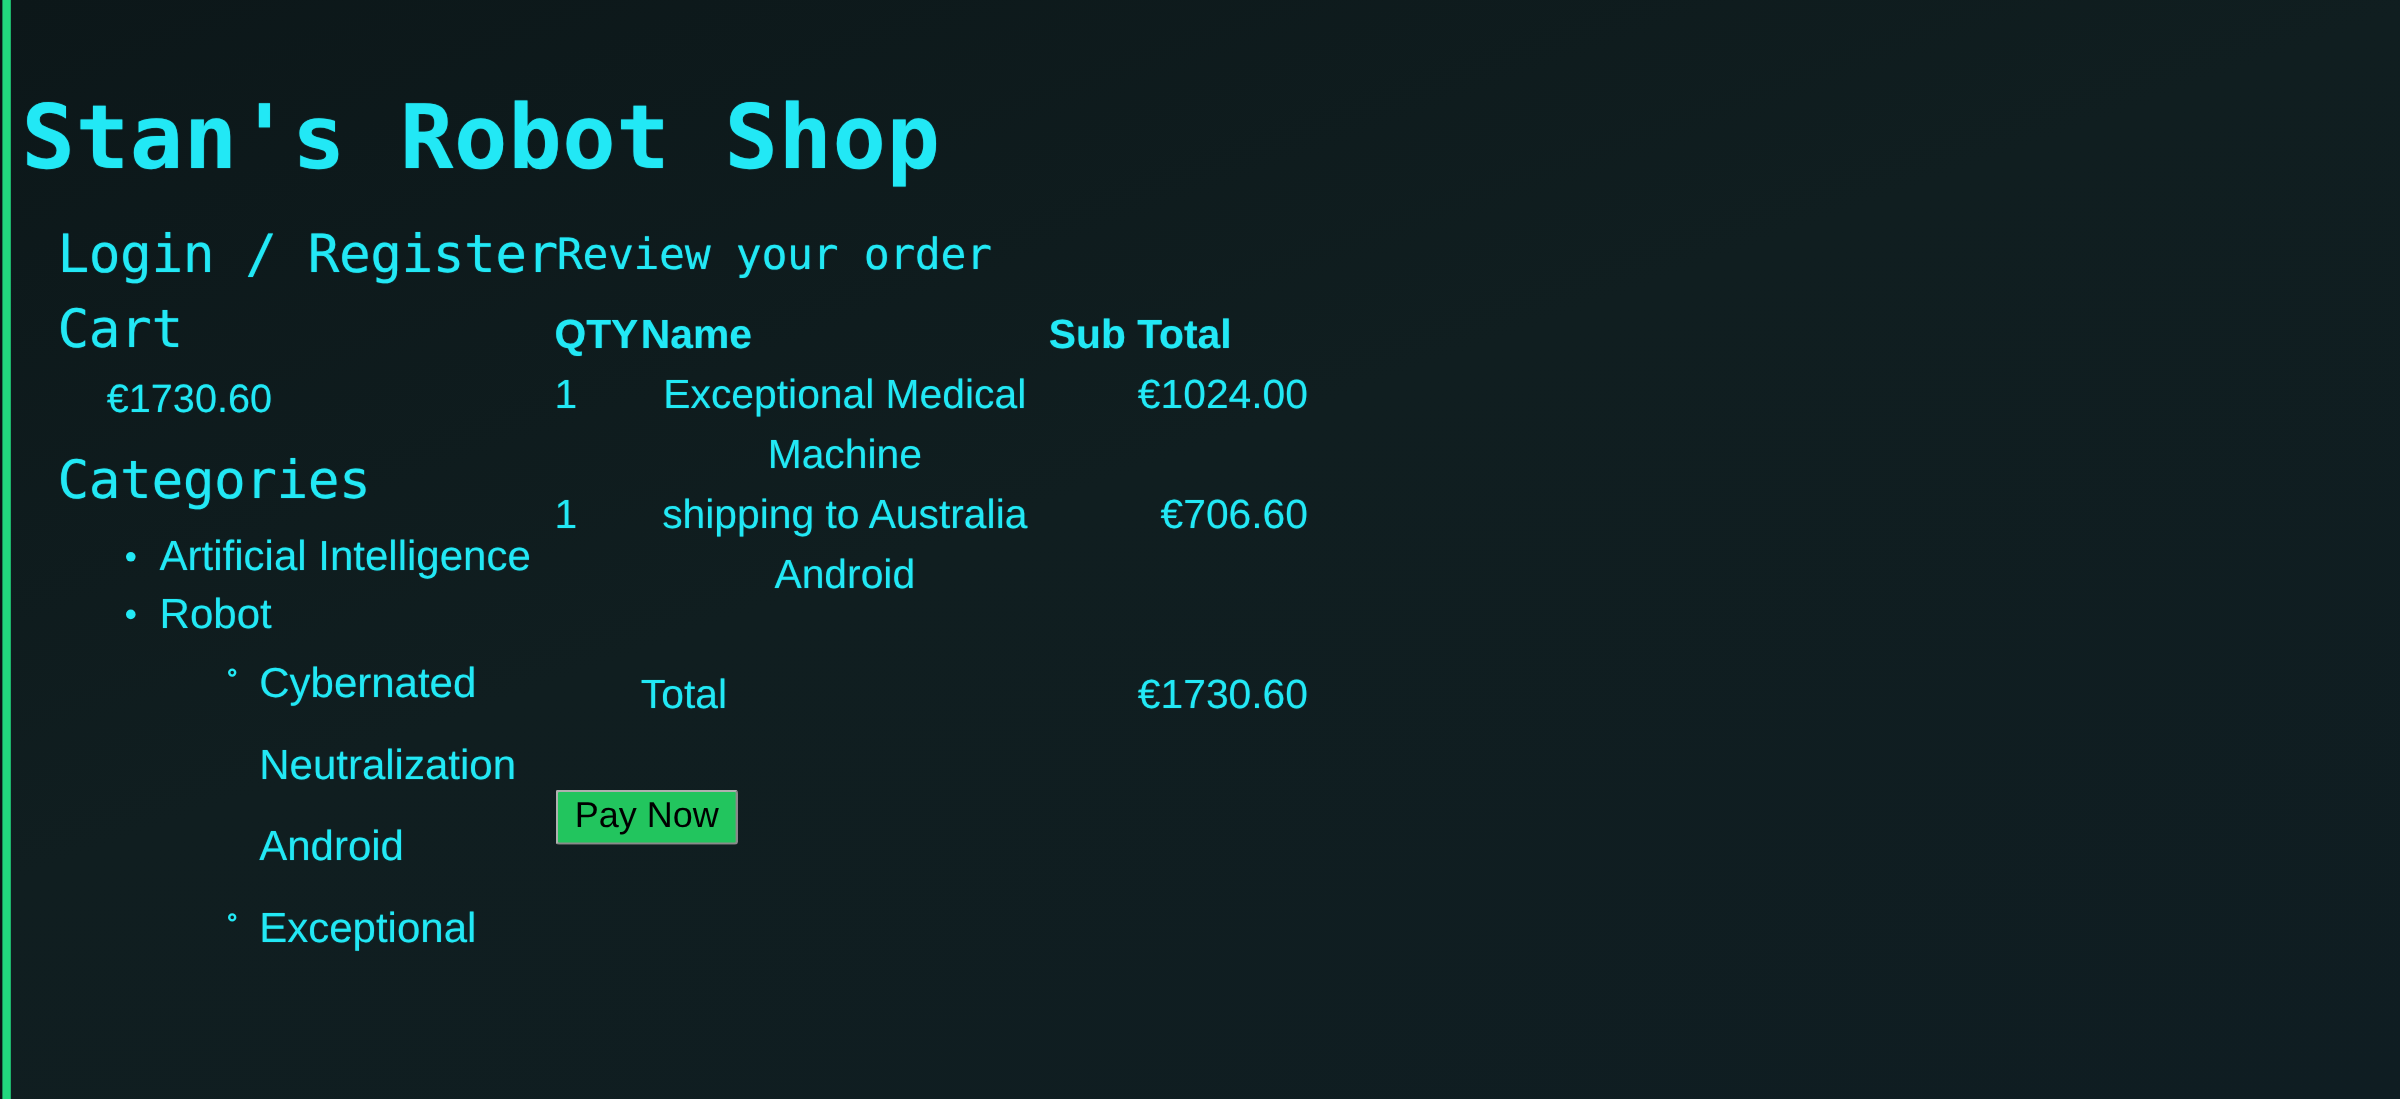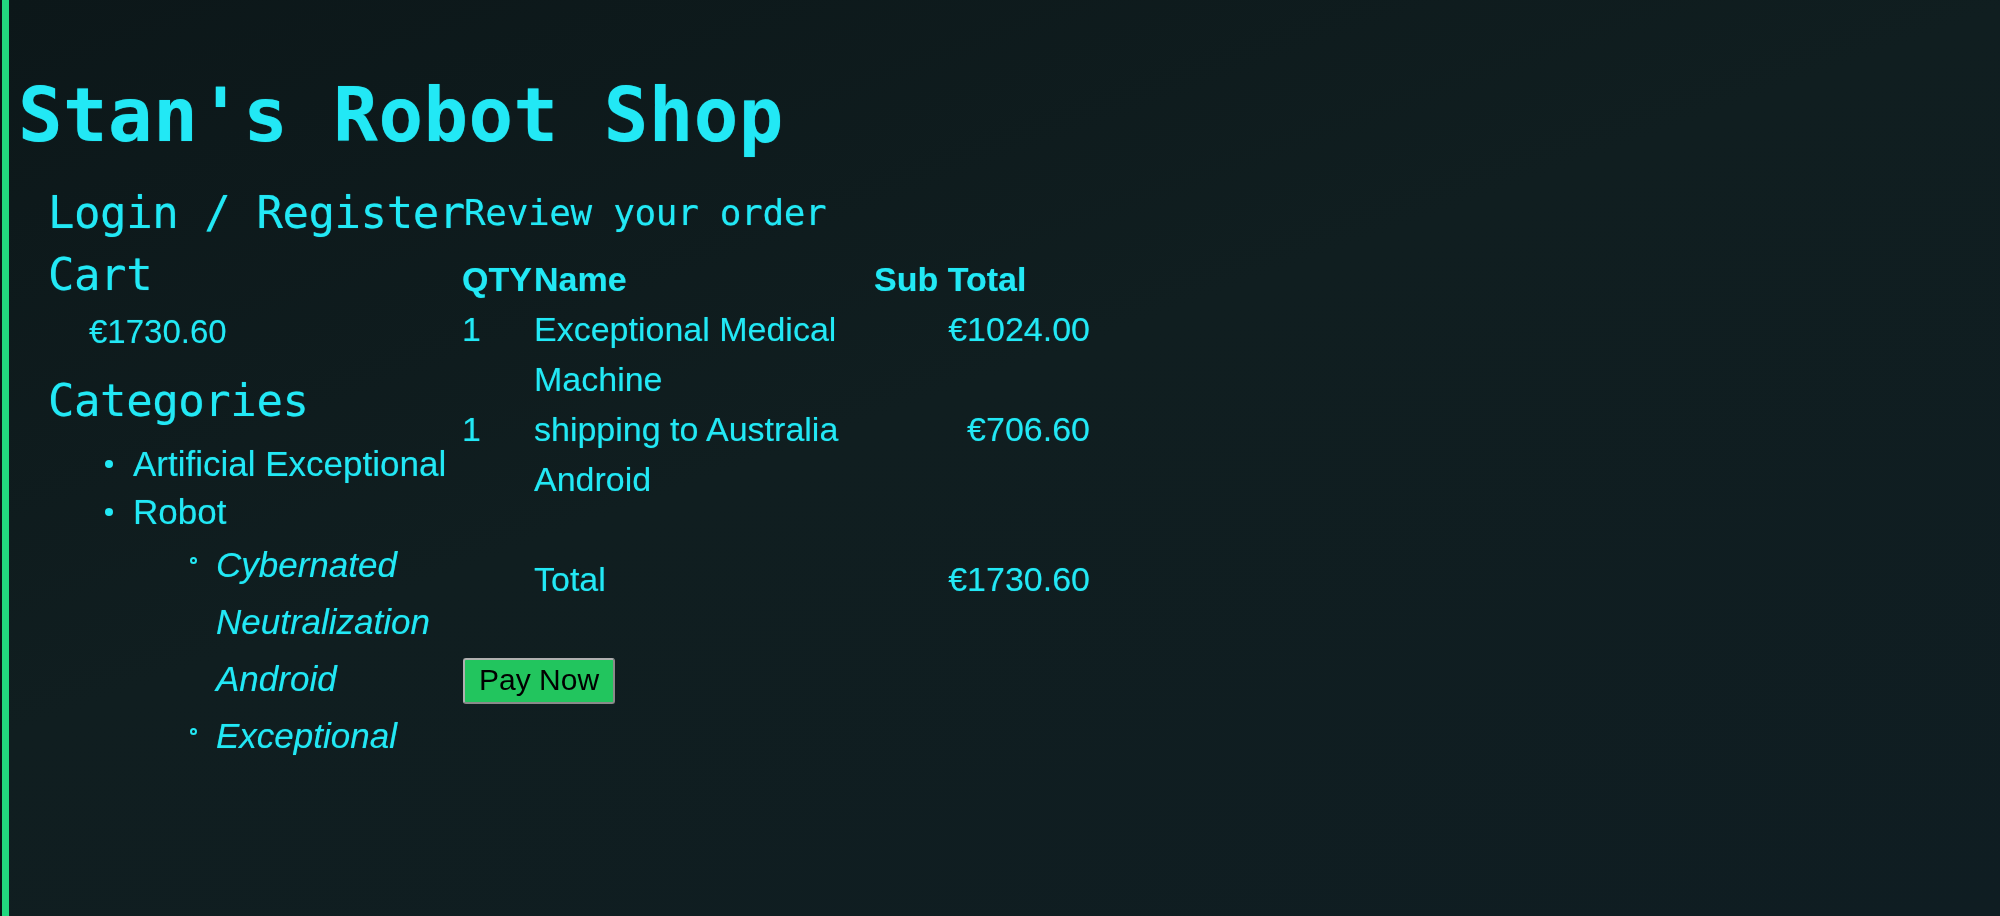--- a/index.html
+++ b/index.html
@@ -105,22 +105,21 @@
   }
   ul.sub-list {
     list-style: none;
     margin: 0;
     padding: 0;
   }
   ul.sub-list > li {
     position: relative;
     padding-left: 83px;
     font-size: 35px;
-    line-height: 57px;
-    font-style: italic;
+    line-height: 68px;
   }
   ul.sub-list > li > .bullet-hollow {
     position: absolute;
     left: 57px;
     top: 21px;
     width: 7px;
     height: 7px;
     border-radius: 50%;
     border: 2px solid #22e8f5;
     box-sizing: border-box;
@@ -154,21 +153,21 @@
     line-height: 50px;
   }
   table#order-table th {
     font-weight: bold;
     text-align: left;
   }
   th.col-qty  { width: 72px;  text-align: left; }
   th.col-name { width: 340px; text-align: center; }
   th.col-sub  { width: 216px; text-align: right; }
   td.cell-qty  { text-align: left;   width: 72px; }
-  td.cell-name { width: 340px; }
+  td.cell-name { text-align: center; width: 340px; }
   td.cell-sub  { text-align: right;  width: 216px; }
   tr.spacer-row td { height: 50px; line-height: 50px; }
 
   
   #pay-now-button {
     position: absolute;
     left: 463px;
     top: 658px;
     font-family: "Liberation Sans", sans-serif;
     font-size: 30px;
@@ -196,21 +195,21 @@
 
   <div class="side-heading techno">Cart</div>
 
   <div id="cart-total" class="cond">€1730.60</div>
 
   <div id="categories-heading" class="side-heading techno">Categories</div>
 
   <ul class="cat-list">
     <li>
       <span class="bullet"></span>
-      <span class="cond">Artificial Exceptional</span>
+      <span class="cond">Artificial Intelligence</span>
     </li>
     <li>
       <span class="bullet"></span>
       <span class="cond">Robot</span>
       <ul class="sub-list">
         <li>
           <span class="bullet-hollow"></span>
           <span class="cond">Cybernated Neutralization Android</span>
         </li>
         <li>

